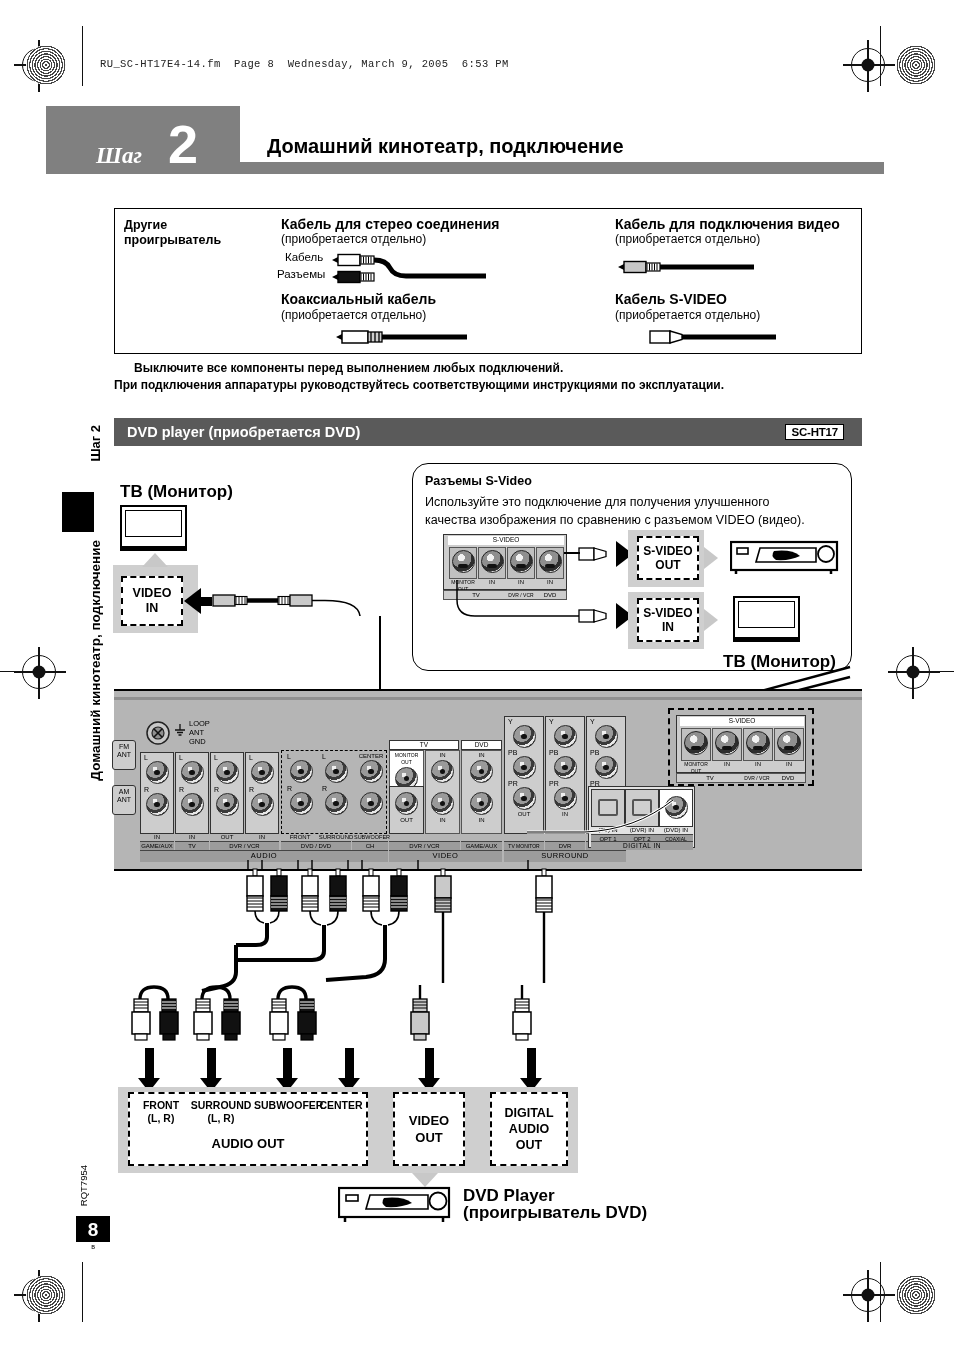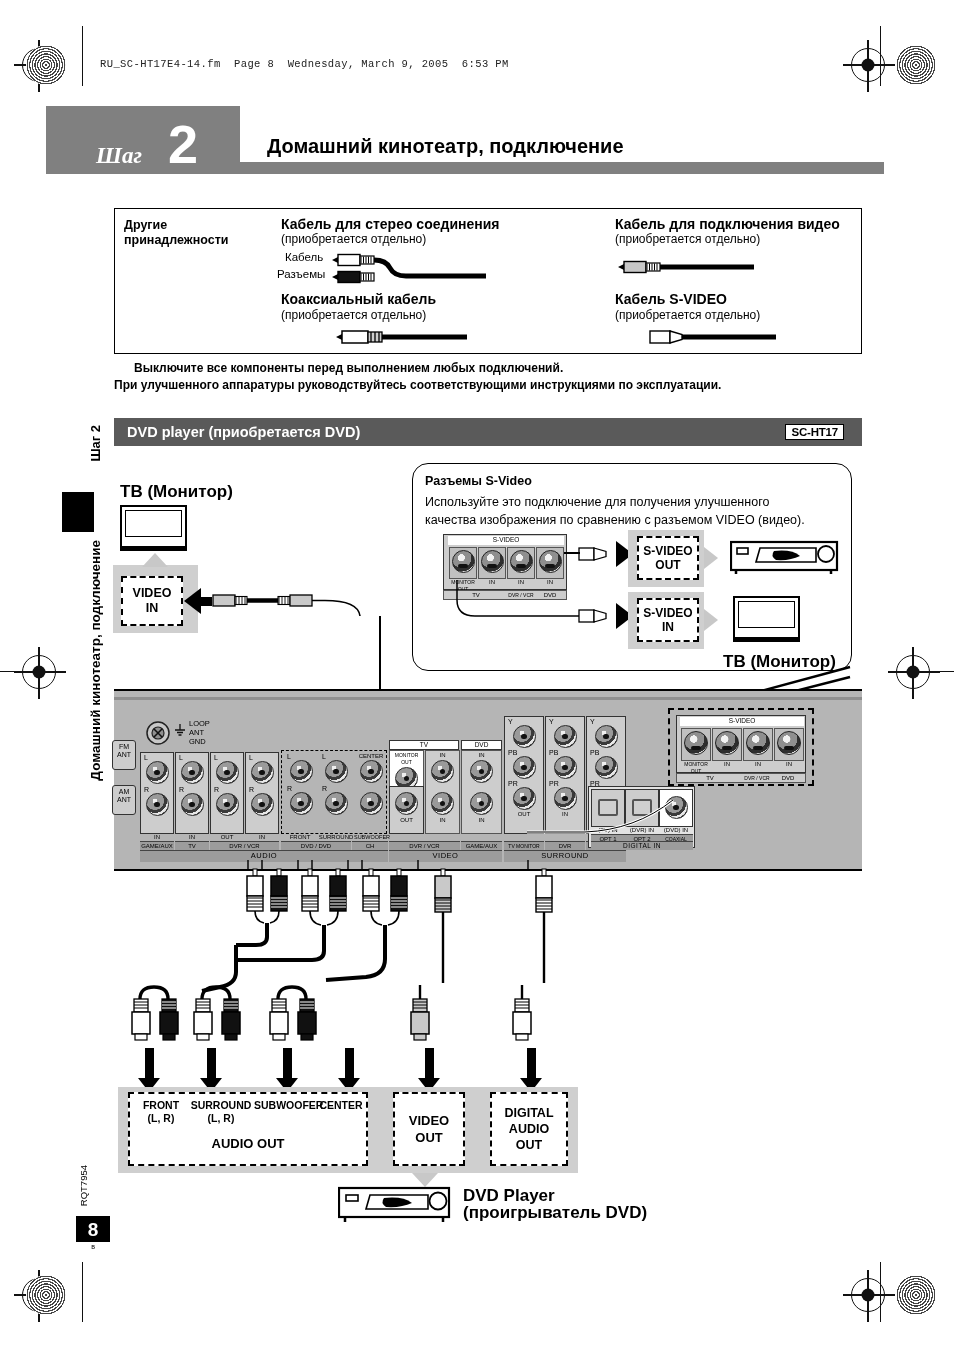--- a/index.html
+++ b/index.html
@@ -131,21 +131,21 @@
 <div class="abs vert" style="left:88px;top:540px;transform:rotate(-90deg) translateX(-100%);font-size:13.5px;">Домашний кинотеатр, подключение</div>
 <div class="abs vert" style="left:78px;top:1165px;transform:rotate(-90deg) translateX(-100%);font-size:9.5px;font-weight:normal;">RQT7954</div>
 <div class="abs blackbox" style="left:76px;top:1216px;width:34px;height:26px;">
   <div class="pagenum" style="padding-top:3px;">8</div>
 </div>
 <div class="abs pagesub" style="left:76px;top:1243px;width:34px;">в</div>
 
 <div class="abs accbox" style="left:114px;top:208px;width:748px;height:146px;"></div>
 <div class="abs acc-h" style="left:124px;top:218px;width:150px;">
   <div>Другие</div>
-  <div>принадлежности</div>
+  <div>проигрыватель</div>
 </div>
 
 <div class="abs acc-t" style="left:281px;top:217px;">Кабель для стерео соединения</div>
 <div class="abs acc-s" style="left:281px;top:232px;">(приобретается отдельно)</div>
 <div class="abs acc-lbl" style="left:285px;top:251px;">Кабель</div>
 <div class="abs acc-lbl" style="left:277px;top:268px;">Разъемы</div>
 
 <div class="abs" style="left:330px;top:252px;">
   <svg width="56" height="16" viewBox="0 0 56 16">
       <path d="M2 8 L8 5 L8 11 Z" fill="#000"></path>
@@ -197,21 +197,21 @@
 <div class="abs acc-s" style="left:615px;top:308px;">(приобретается отдельно)</div>
 <div class="abs" style="left:648px;top:328px;">
   <svg width="130" height="18" viewBox="0 0 130 18">
       <rect x="2" y="3" width="20" height="12" fill="#fff" stroke="#000" stroke-width="1.4"></rect>
       <path d="M22 3 L34 6.5 L34 11.5 L22 15 Z" fill="#fff" stroke="#000" stroke-width="1.4"></path>
       <path d="M34 9 L128 9" stroke="#000" stroke-width="5"></path>
     </svg>
 </div>
 
 <div class="abs warn" style="left:114px;top:360px;padding-left:20px;">Выключите все компоненты перед выполнением любых подключений.</div>
-<div class="abs warn" style="left:114px;top:377px;">При улучшенного аппаратуры руководствуйтесь соответствующими инструкциями по эксплуатации.</div>
+<div class="abs warn" style="left:114px;top:377px;">При подключения аппаратуры руководствуйтесь соответствующими инструкциями по эксплуатации.</div>
 
 <div class="abs sechdr" style="left:114px;top:418px;width:748px;height:28px;">
   <span style="margin-left:13px;">DVD player (приобретается DVD)</span>
   <span class="modelbadge" style="position:absolute;right:18px;">SC-HT17</span>
 </div>
 
 <div class="abs lbl-bold" style="left:120px;top:482px;">ТВ (Монитор)</div>
 <div class="abs tvicon" style="left:120px;top:505px;width:67px;height:43px;">
   <div class="tvscreen"></div>
 </div>

